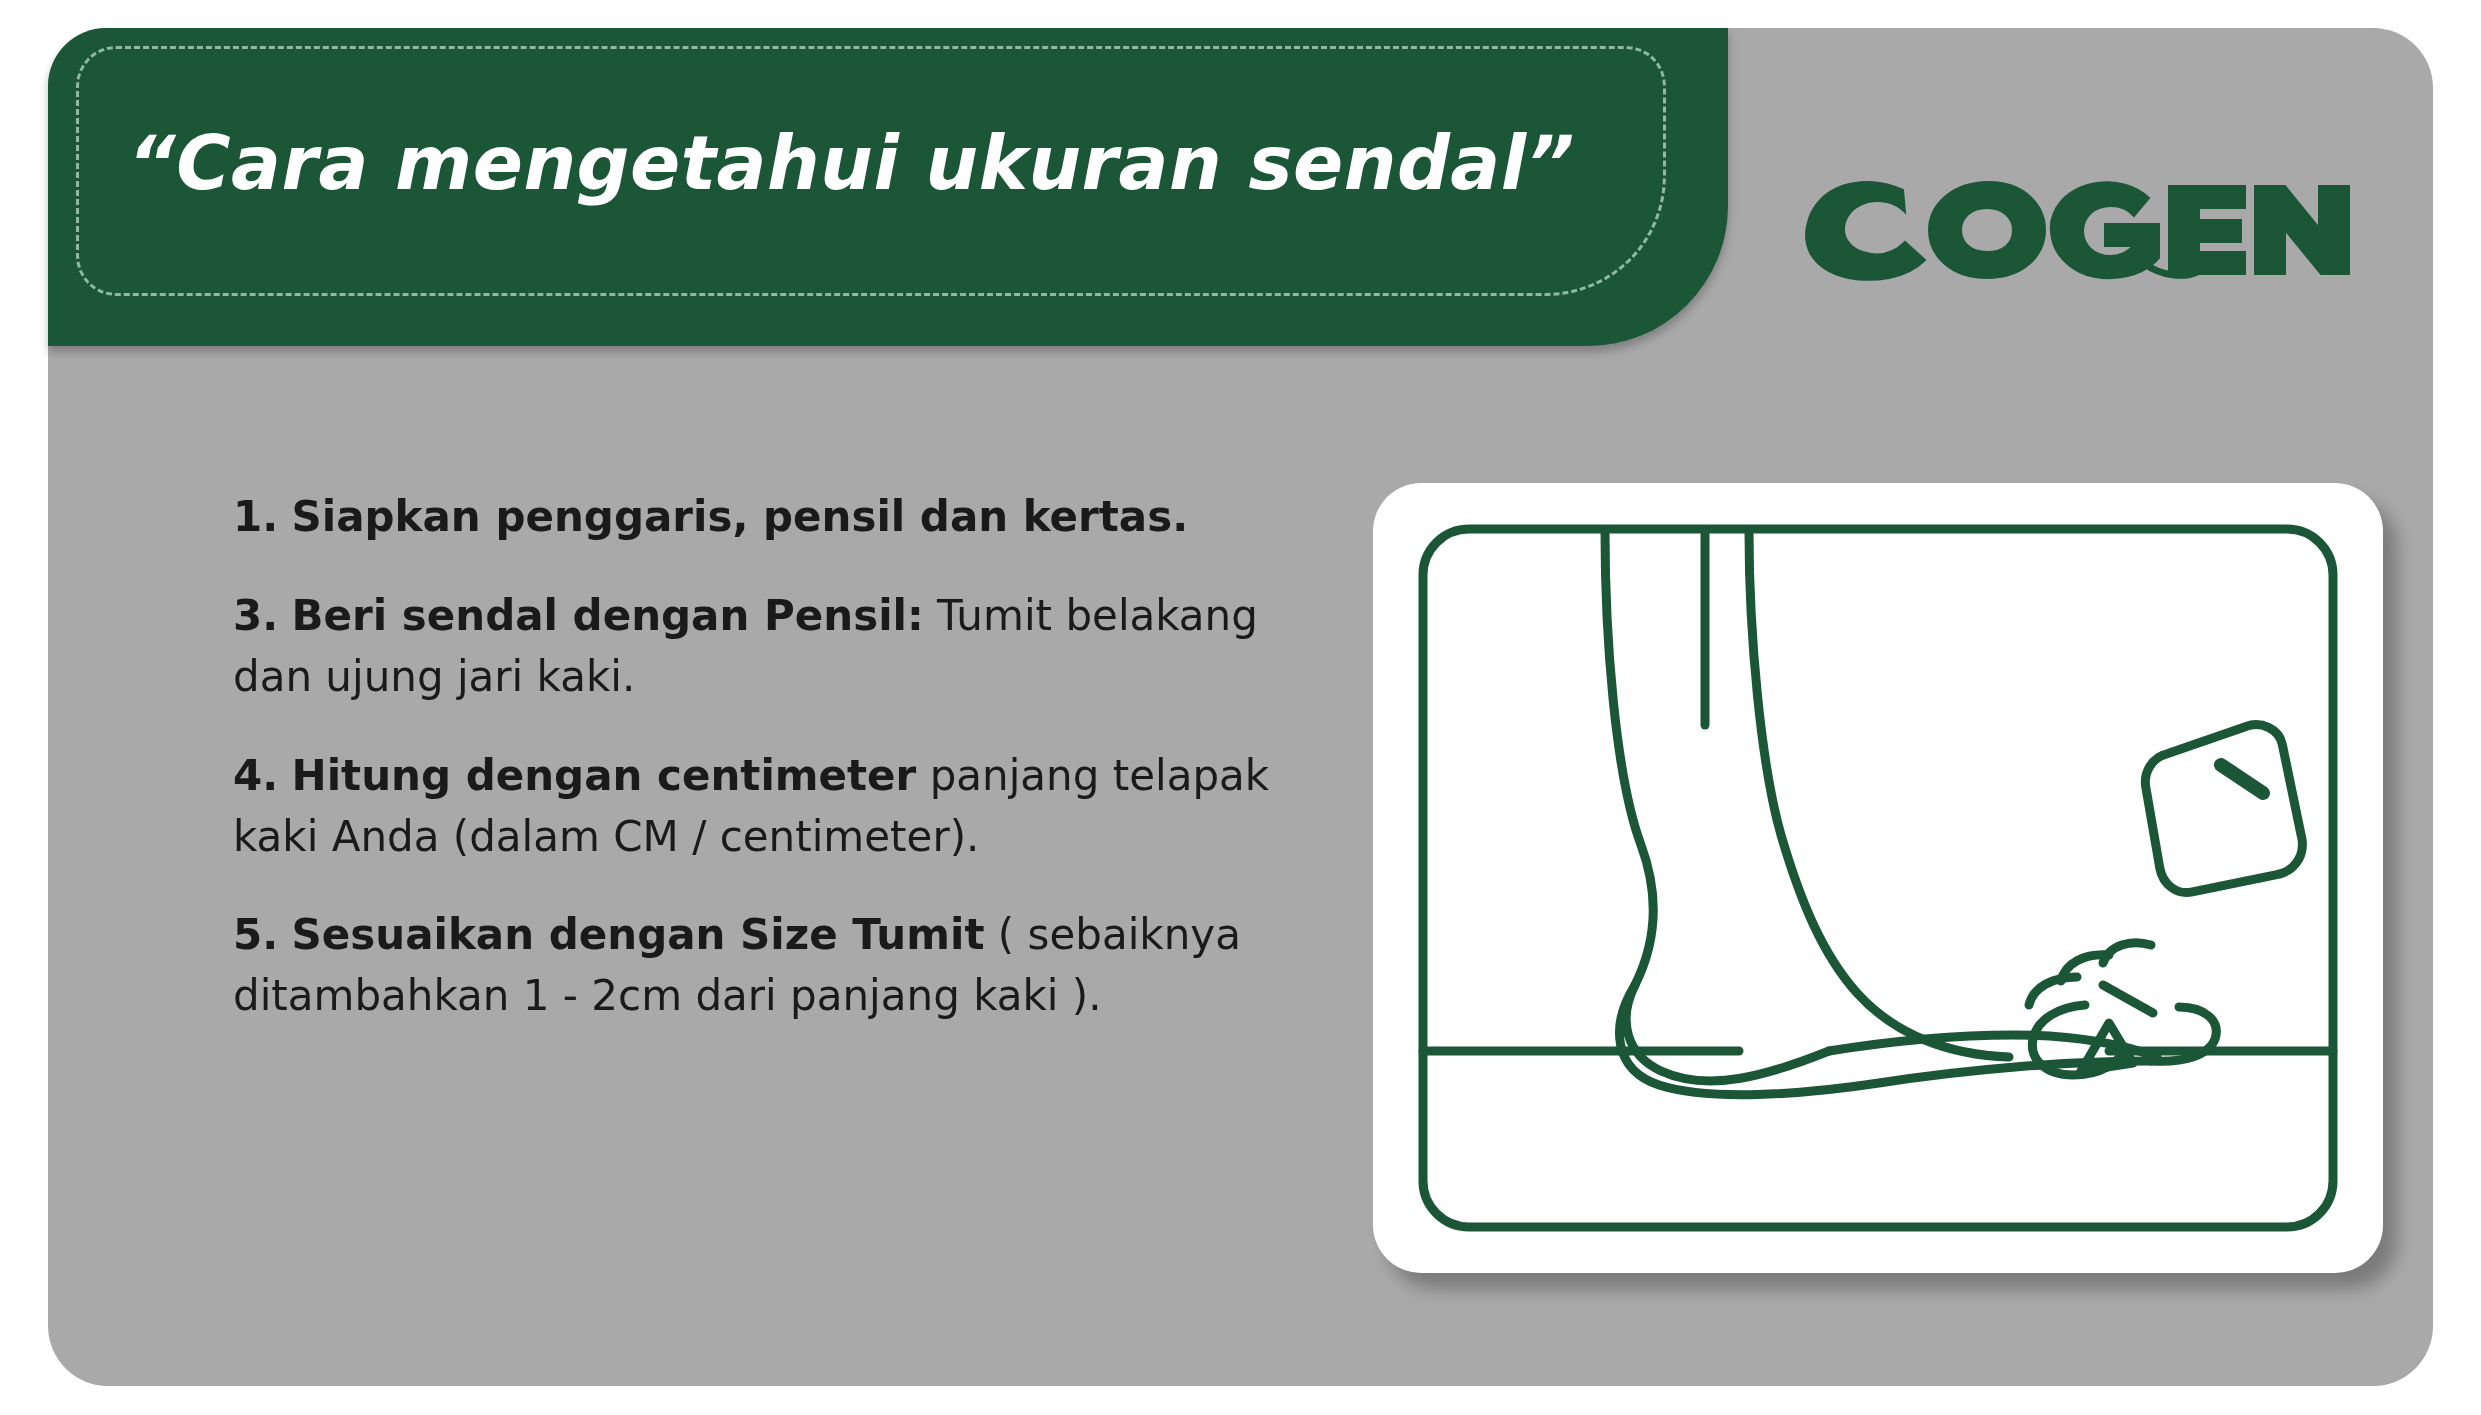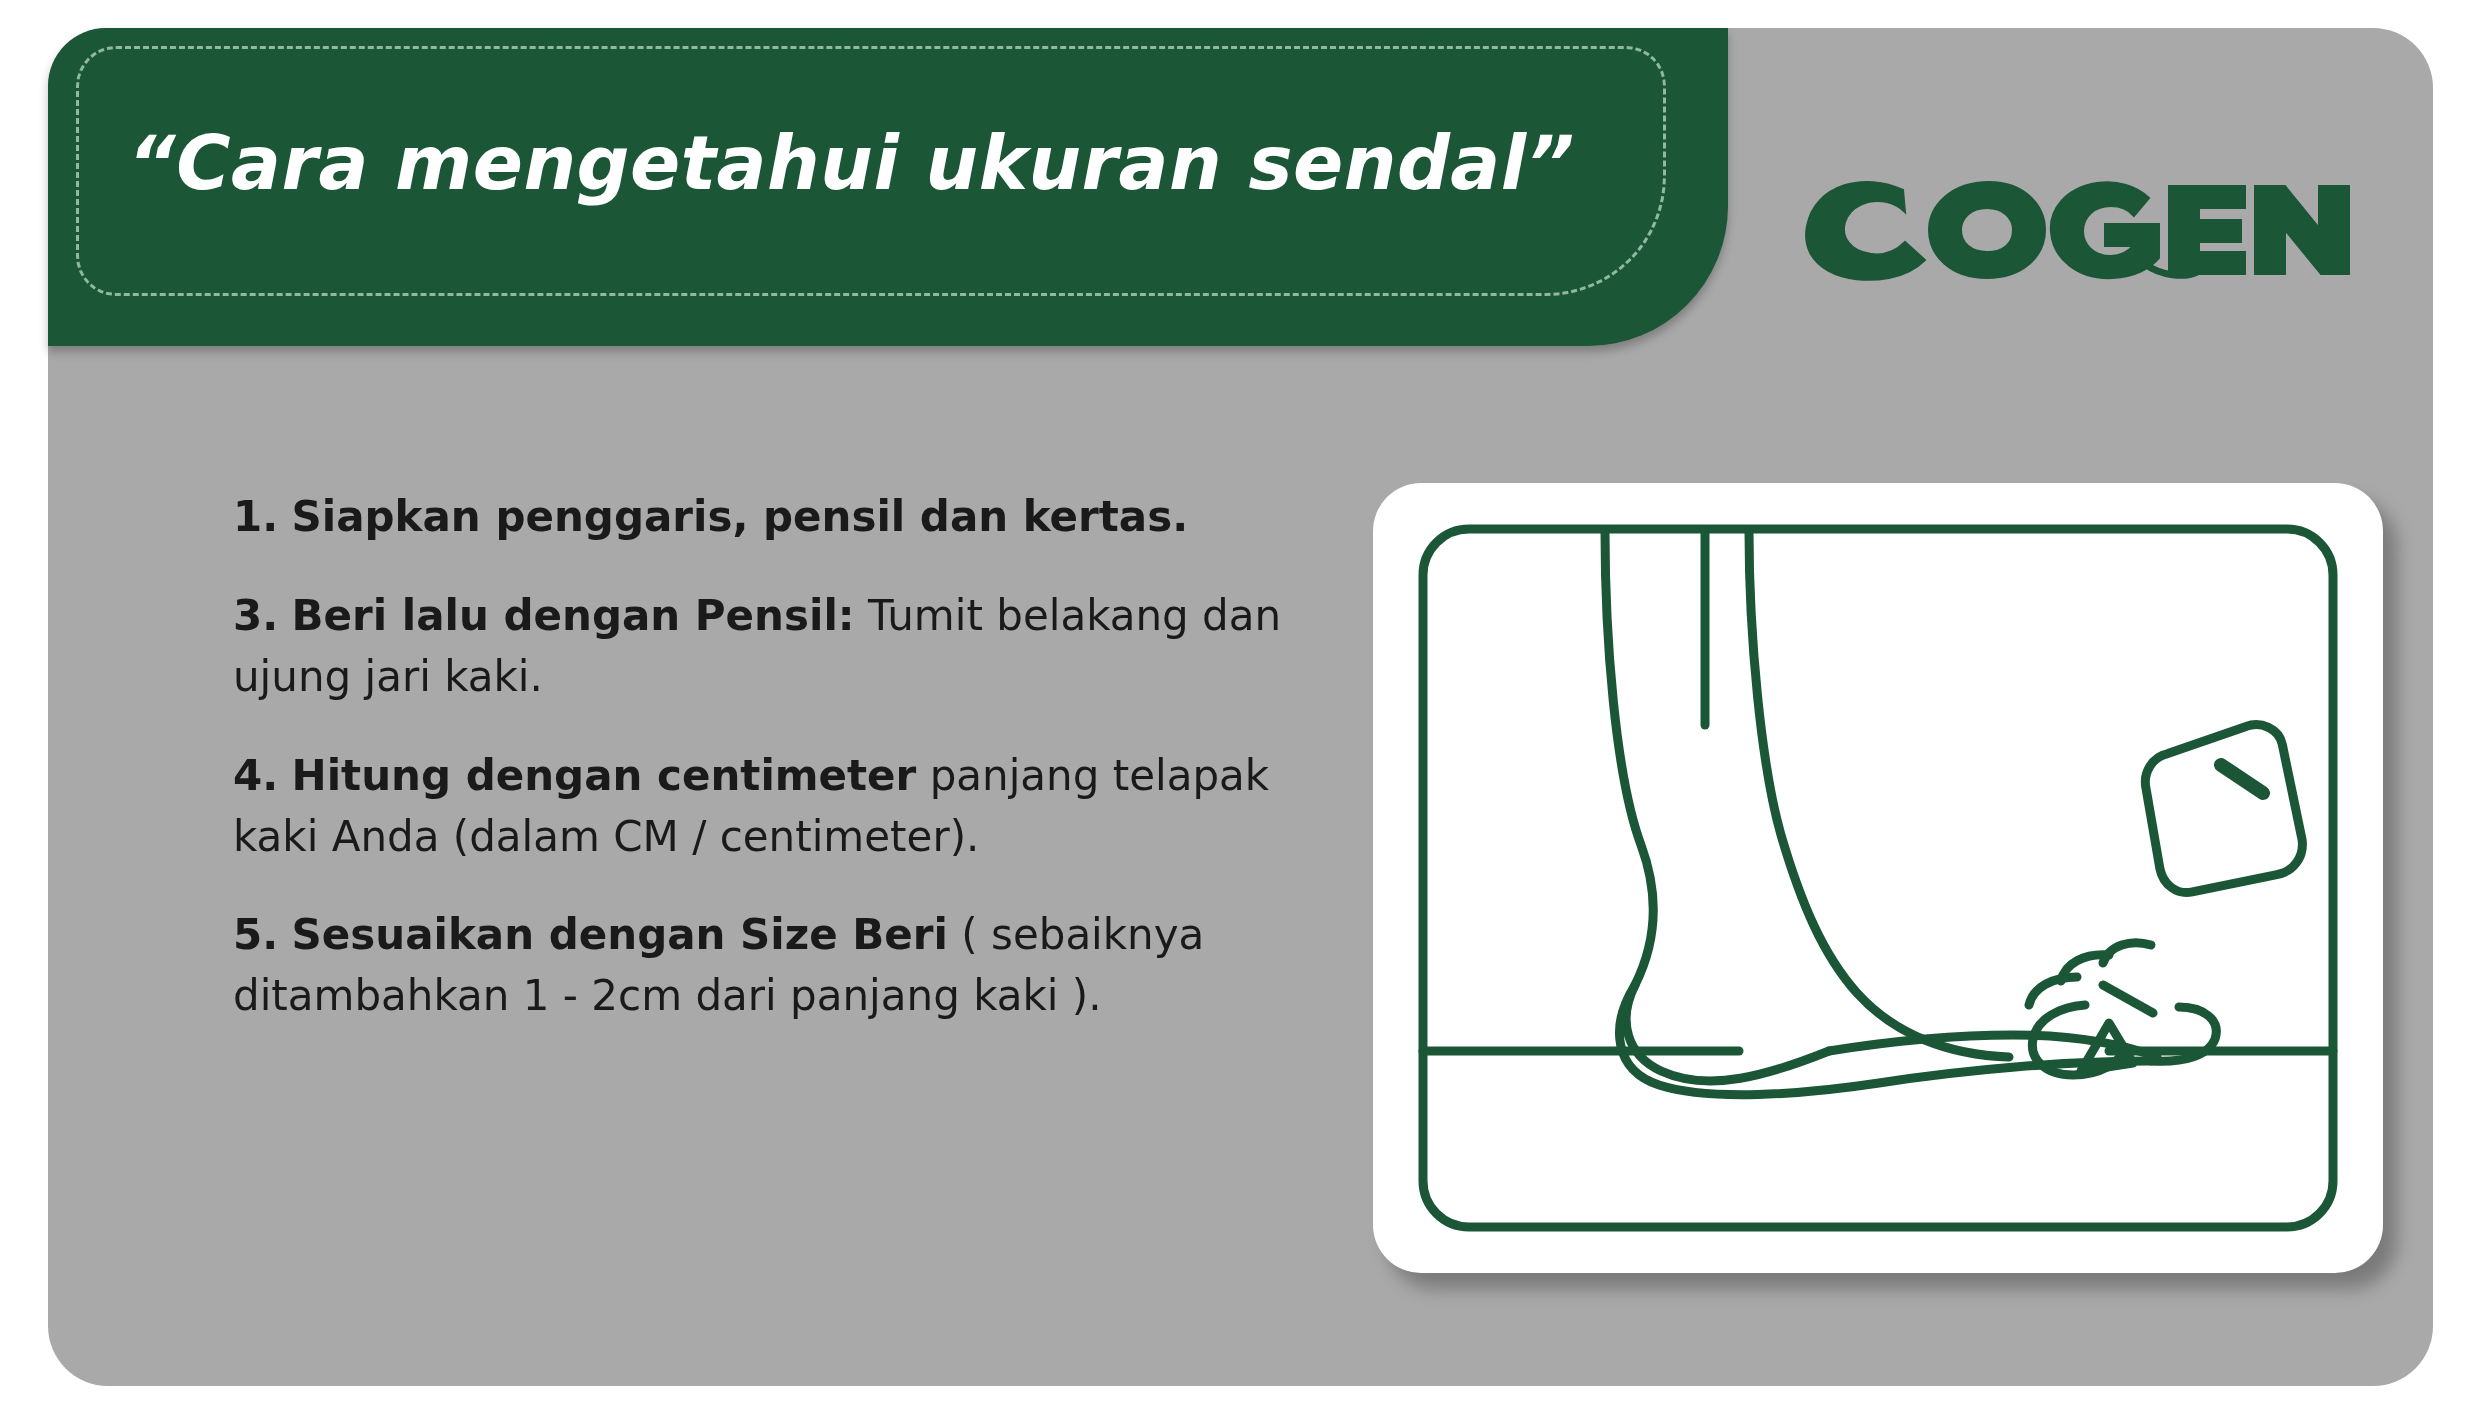--- a/index.html
+++ b/index.html
@@ -150,29 +150,29 @@
       </svg>
     </div>
 
     <div id="steps">
       <div class="step">
         <b>1.</b>
         <b>Siapkan penggaris, pensil dan kertas.</b><span></span>
       </div>
       <div class="step">
         <b>3.</b>
-        <b>Beri lalu dengan Pensil:</b><span> Tumit belakang dan ujung jari kaki.</span>
+        <b>Beri sendal dengan Pensil:</b><span> Tumit belakang dan ujung jari kaki.</span>
       </div>
       <div class="step">
         <b>4.</b>
         <b>Hitung dengan centimeter</b><span> panjang telapak kaki Anda (dalam CM / centimeter).</span>
       </div>
       <div class="step">
         <b>5.</b>
-        <b>Sesuaikan dengan Size Beri</b><span> ( sebaiknya ditambahkan 1 - 2cm dari panjang kaki ).</span>
+        <b>Sesuaikan dengan Size Tumit</b><span> ( sebaiknya ditambahkan 1 - 2cm dari panjang kaki ).</span>
       </div>
     </div>
 
     <div id="illus-wrap">
       <div id="illus-inner">
         <svg viewBox="0 0 938 726" xmlns="http://www.w3.org/2000/svg">
           <g fill="none" stroke="#1b5637" stroke-width="9" stroke-linecap="round" stroke-linejoin="round">
 
             <rect x="14" y="14" width="910" height="698" rx="46" ry="46"></rect>
 

